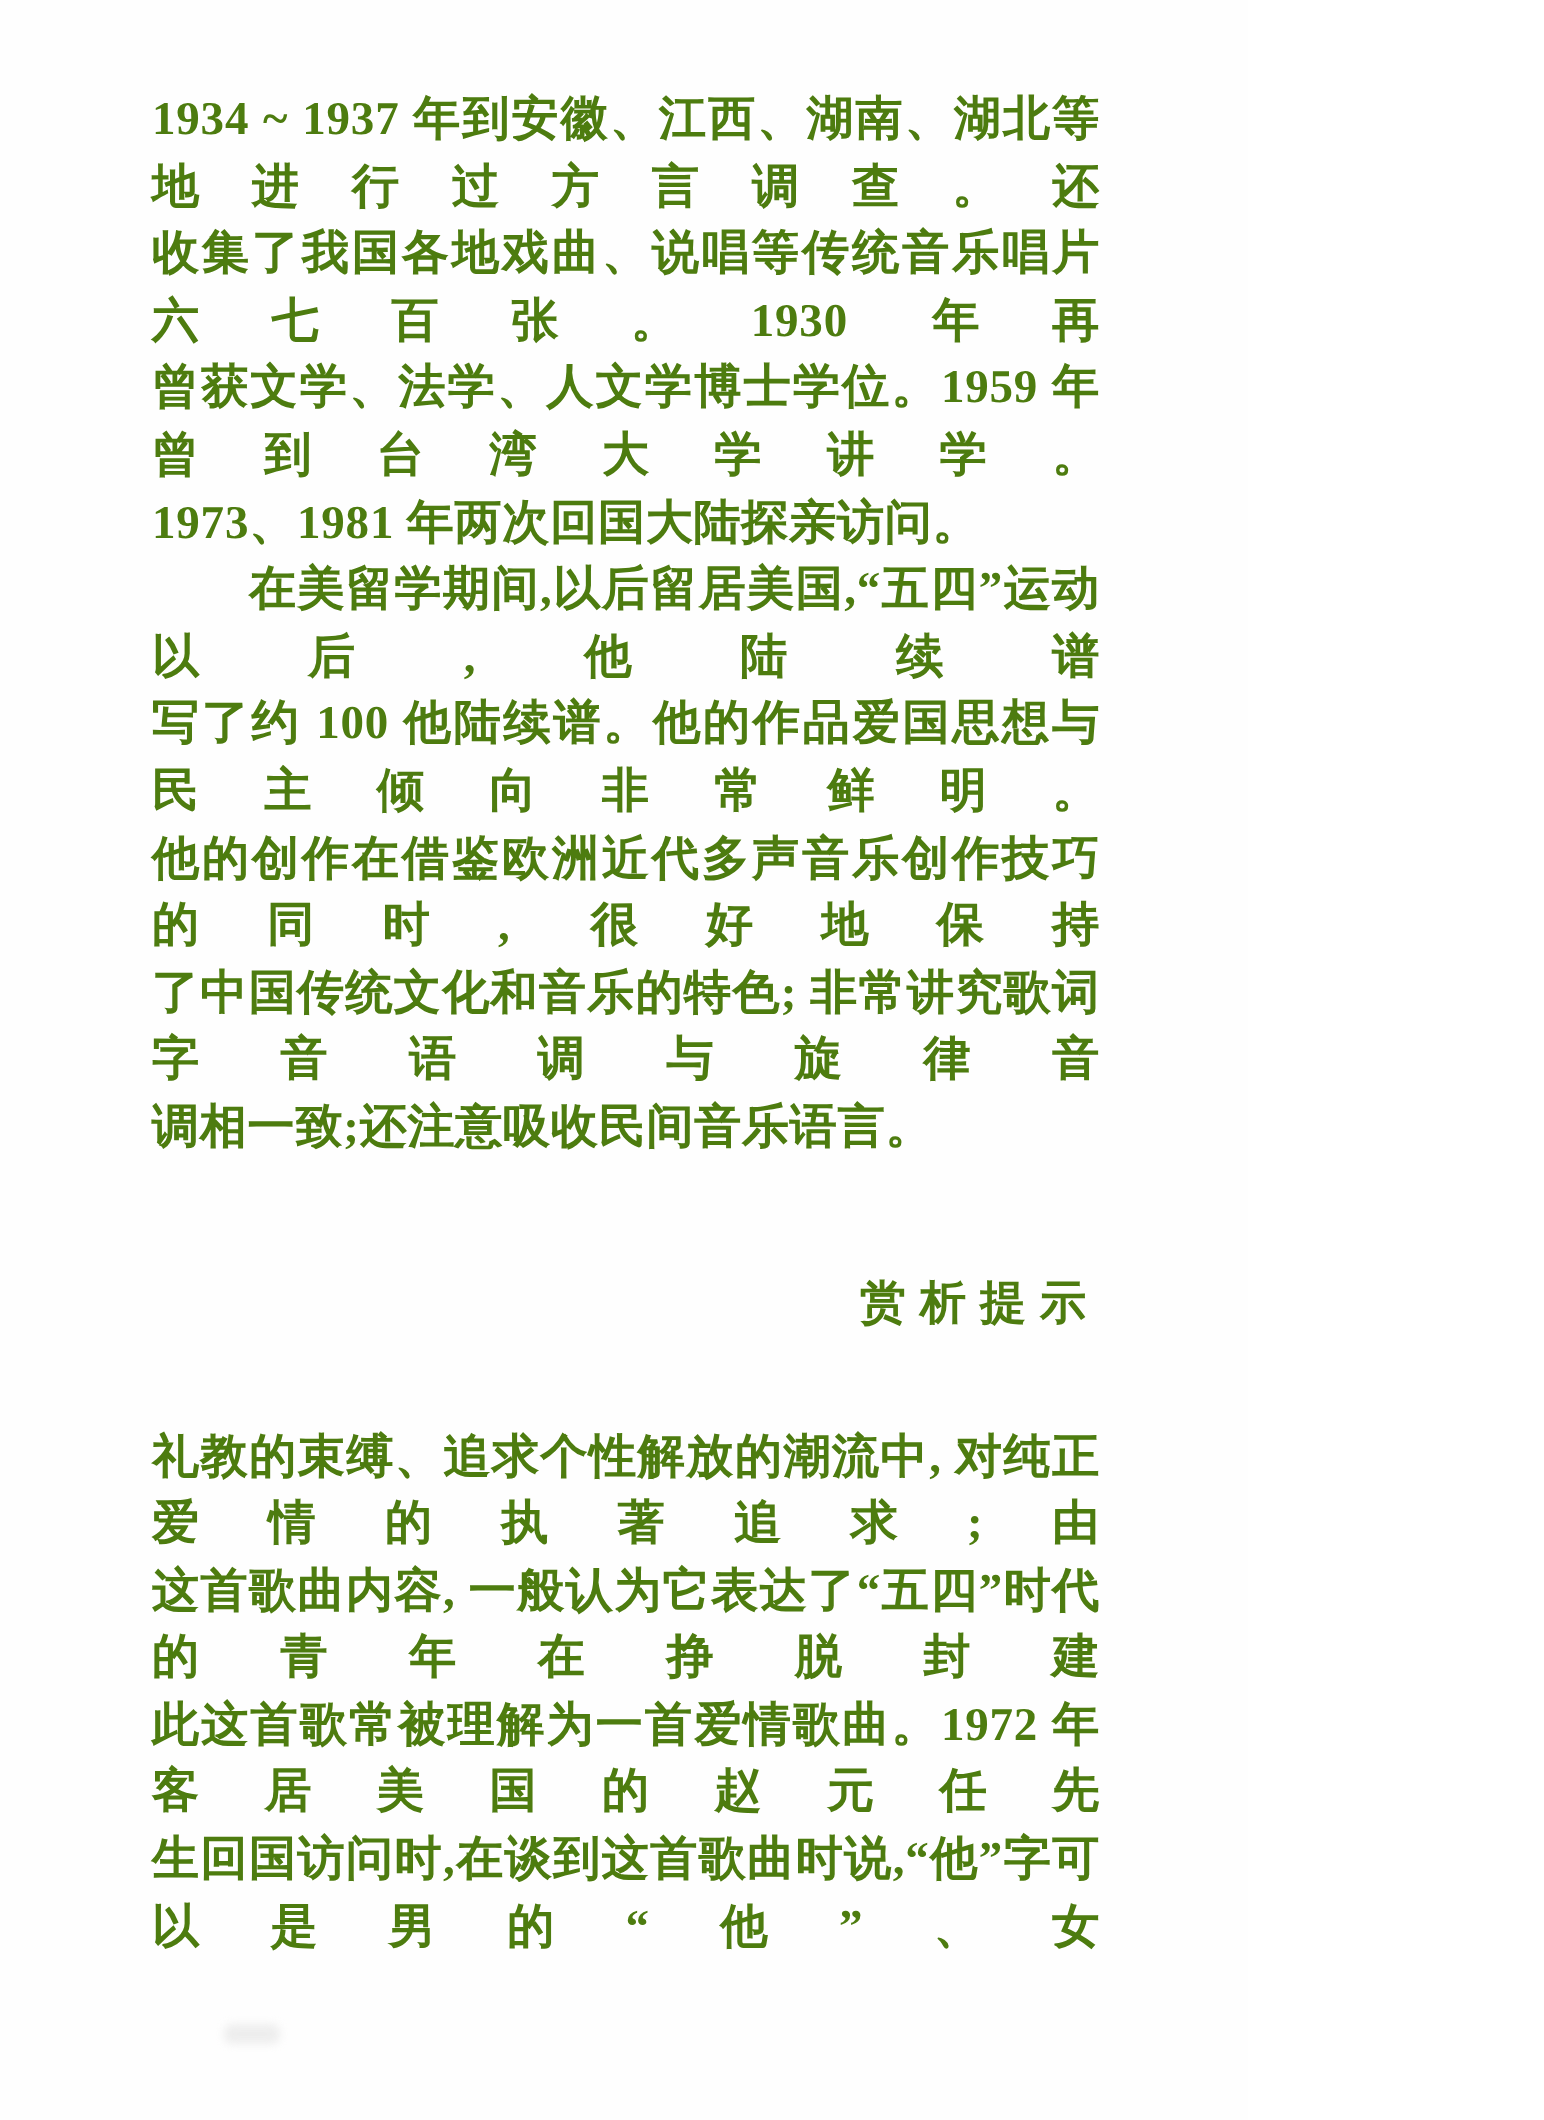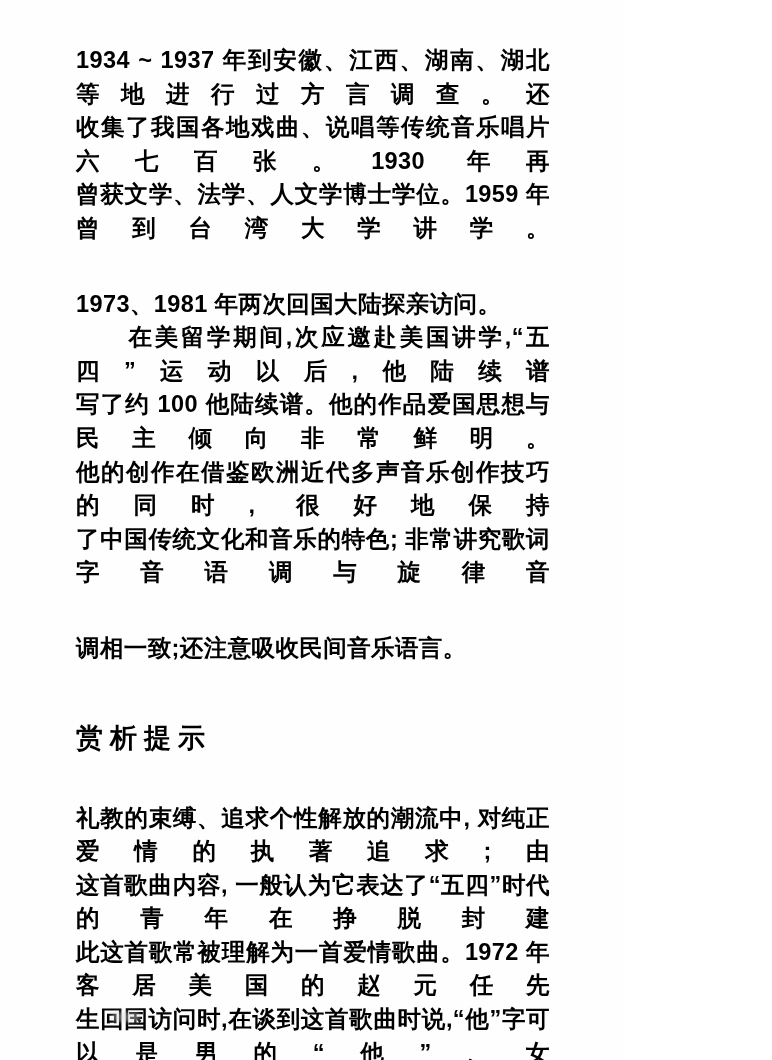--- a/index.html
+++ b/index.html
@@ -6,45 +6,44 @@
     margin: 0;
     padding: 0;
     background: #ffffff;
   }
   .page {
     position: relative;
     width: 624px;
     height: 1060px;
     background: #fefefe;
     overflow: hidden;
-    font-family: Liberation Sans, sans-serif;
-    color: #000000;
+    font-family: Liberation Serif, serif;
+    color: #4d7c0f;
   }
   .content {
     position: absolute;
     left: 76px;
     right: 74px;
     top: 44px;
   }
   .tline {
     font-size: 23.5px;
     line-height: 33.6px;
     font-weight: 600;
     text-align: justify;
     text-align-last: justify;
     letter-spacing: 0.4px;
   }
   .tline.end {
     text-align-last: left;
-    margin-top: 42px;
   }
   .section-heading {
     margin: 54px 0 46px 0;
-    text-align: left;
-    font-size: 27px;
+    text-align: right;
+    font-size: 23px;
     font-weight: 800;
     letter-spacing: 7px;
   }
   
   .smudge {
     position: absolute;
     left: 112px;
     top: 1012px;
     width: 28px;
     height: 10px;
@@ -61,21 +60,21 @@
   <div class="content">
 
     <section>
         <div class="tline">1934 ~ 1937 年到安徽、江西、湖南、湖北等地进行过方言调查。还</div>
         <div class="tline">收集了我国各地戏曲、说唱等传统音乐唱片六七百张。1930 年再</div>
         <div class="tline">曾获文学、法学、人文学博士学位。1959 年曾到台湾大学讲学。</div>
         <div class="tline end">1973、1981 年两次回国大陆探亲访问。</div>
       </section>
 
     <section>
-        <div class="tline">　　在美留学期间,次应邀赴美国讲学,“五四”运动以后,他陆续谱</div>
+        <div class="tline">　　在美留学期间,以后留居美国,“五四”运动以后,他陆续谱</div>
         <div class="tline">写了约 100 他陆续谱。他的作品爱国思想与民主倾向非常鲜明。</div>
         <div class="tline">他的创作在借鉴欧洲近代多声音乐创作技巧的同时, 很好地保持</div>
         <div class="tline">了中国传统文化和音乐的特色; 非常讲究歌词字音语调与旋律音</div>
         <div class="tline end">调相一致;还注意吸收民间音乐语言。</div>
       </section>
 
     <h2 class="section-heading">赏析提示</h2>
 
     <section>
         <div class="tline">礼教的束缚、追求个性解放的潮流中, 对纯正爱情的执著追求;由</div>

